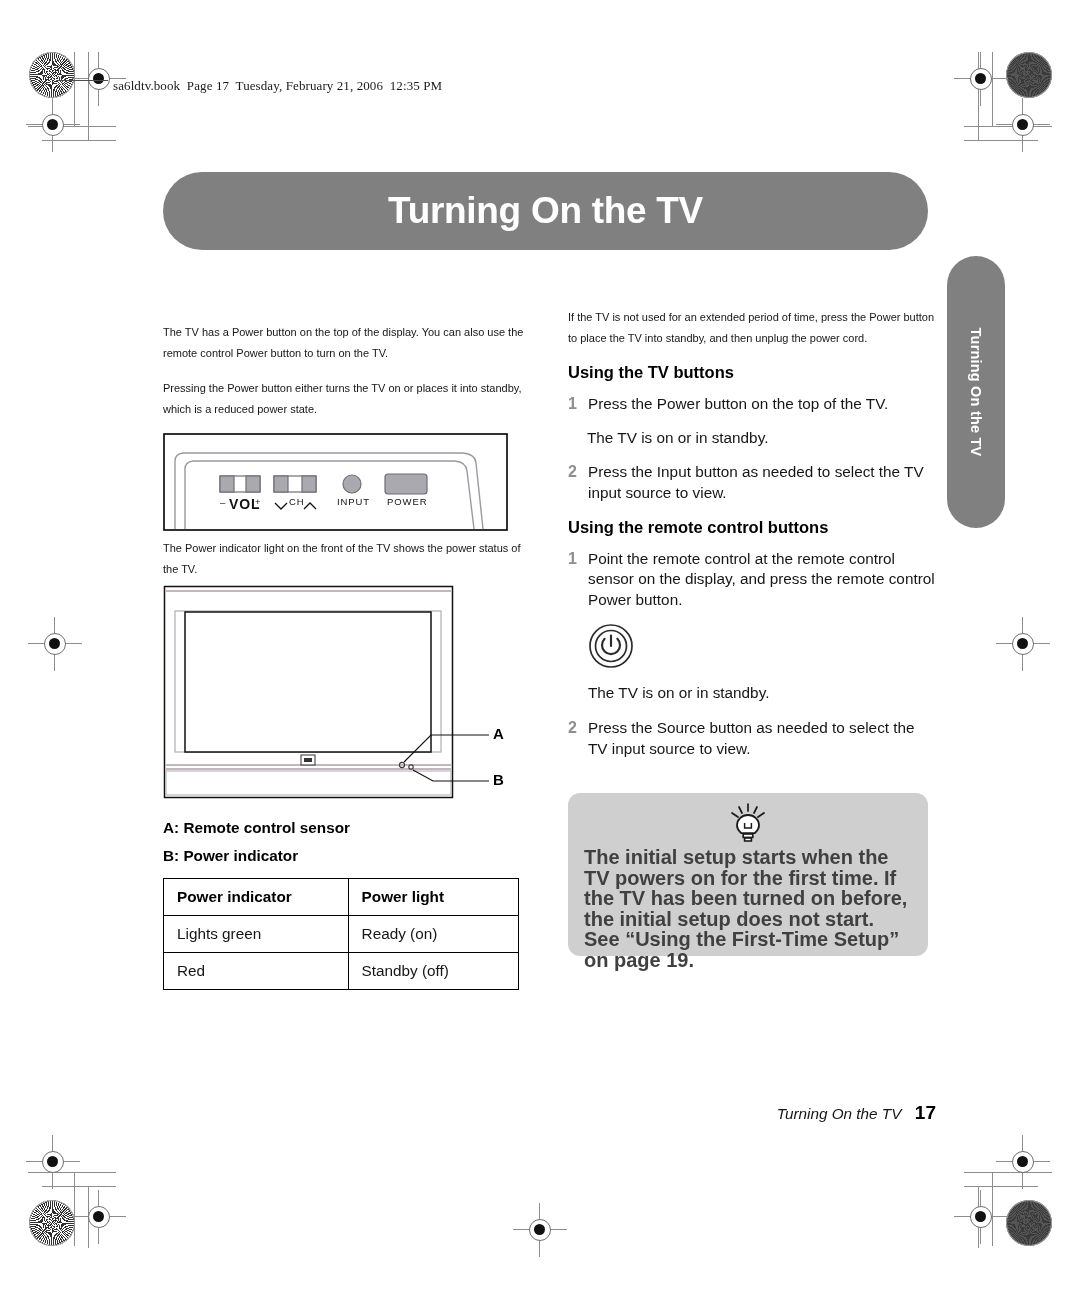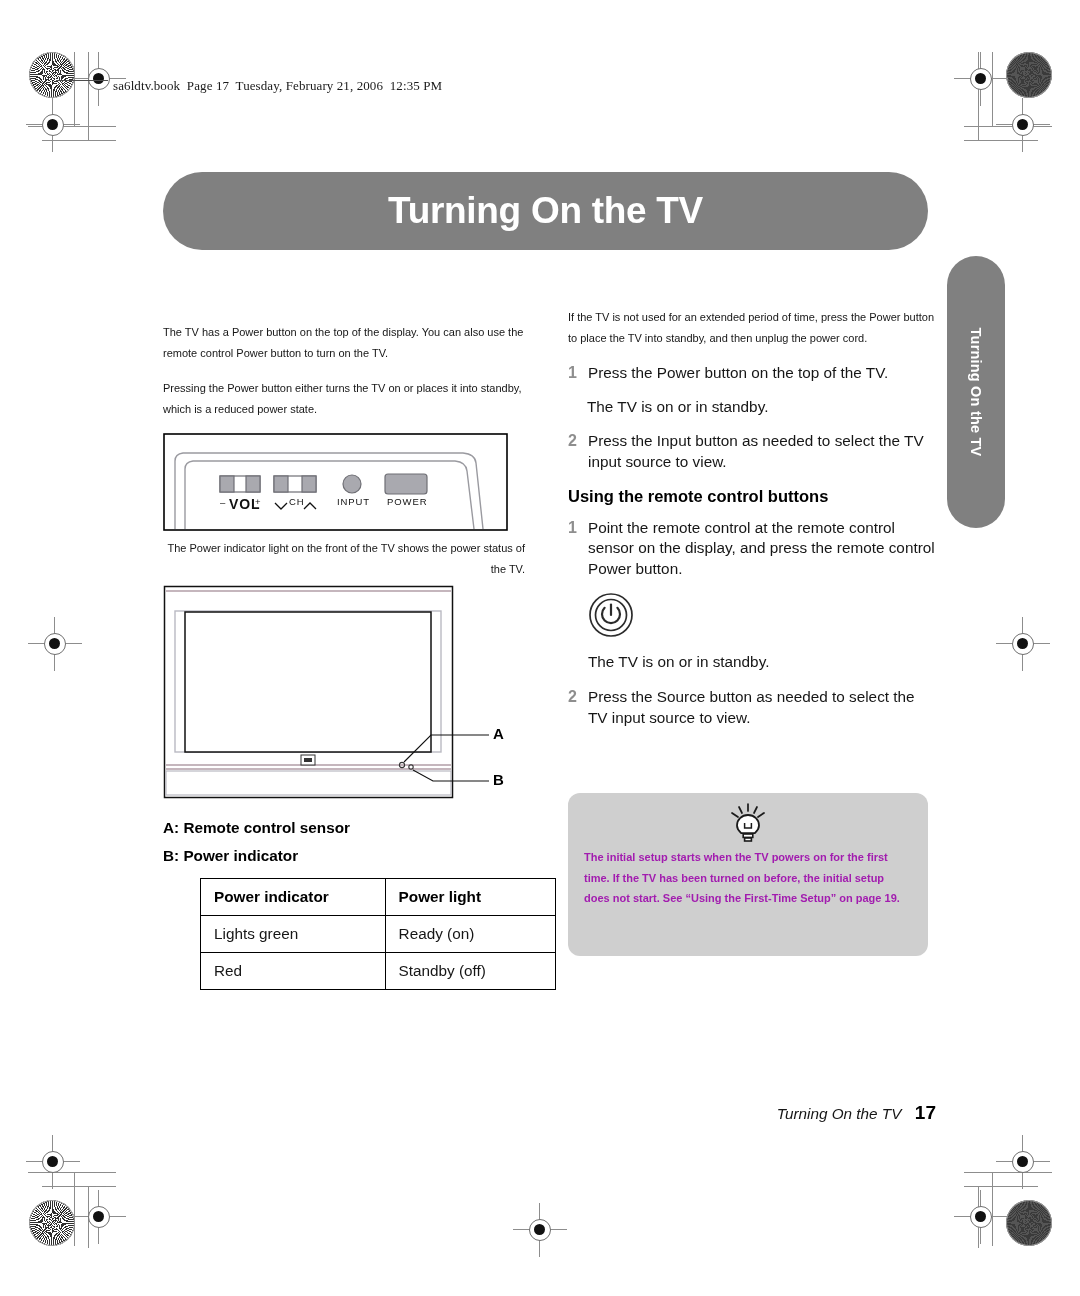--- a/index.html
+++ b/index.html
@@ -210,24 +210,24 @@
     position: absolute;
     left: 50%;
     top: 8px;
     transform: translateX(-50%);
   }
   .tipbox .tiptext {
     position: absolute;
     left: 16px;
     top: 54px;
     width: 328px;
-    font-size: 11px;
+    font-size: 20px;
     font-weight: bold;
     line-height: 20.5px;
-    color: #a21caf;
+    color: #404040;
   }
 
   
   .fig-toppanel {
     position: absolute;
     left: 163px;
     top: 433px;
     width: 345px;
     height: 98px;
   }
@@ -257,21 +257,20 @@
     color: #000000;
   }
 
   .ptable {
     position: absolute;
     left: 163px;
     top: 878px;
     width: 356px;
     border-collapse: collapse;
     table-layout: fixed;
-    margin-left: 37px;
   }
   .ptable th, .ptable td {
     border: 1.4px solid #000000;
     padding: 9px 13px;
     text-align: left;
     font-size: 15.3px;
     color: #161616;
   }
   .ptable th {
     font-weight: bold;
@@ -445,21 +444,21 @@
     </svg>
     
     <div style="position:absolute; left:57px; top:64px; font-size:9.5px; letter-spacing:0.6px; color:#111;">–</div>
     <div style="position:absolute; left:66px; top:63px; font-size:14px; letter-spacing:0.9px; color:#111;font-weight:bold;">VOL</div>
     <div style="position:absolute; left:92px; top:63px; font-size:9.5px; letter-spacing:0.6px; color:#111;">+</div>
     <div style="position:absolute; left:126px; top:63px; font-size:9.5px; letter-spacing:0.9px; color:#111;">CH</div>
     <div style="position:absolute; left:174px; top:63px; font-size:9.5px; letter-spacing:0.9px; color:#111;">INPUT</div>
     <div style="position:absolute; left:224px; top:63px; font-size:9.5px; letter-spacing:0.9px; color:#111;">POWER</div>
   </div>
 
-  <div class="col-left body-text" style="top:538px;text-align:right;">
+  <div class="col-left body-text" style="top:538px;">
     <p>The Power indicator light on the front of the TV shows the power status of the TV.</p>
   </div>
 
   <div class="fig-front">
     <svg width="352" height="218" viewBox="0 0 352 218" xmlns="http://www.w3.org/2000/svg">
 
       <rect x="1.5" y="1.5" width="288" height="211" fill="#ffffff" stroke="#111111" stroke-width="1.5"></rect>
       <line x1="3" y1="6" x2="288" y2="6" stroke="#8c6f7c" stroke-width="1.2"></line>
 
       <rect x="12" y="26" width="266" height="141" fill="#ffffff" stroke="#b9b9c2" stroke-width="1.4"></rect>
@@ -510,20 +509,21 @@
       </tr>
     </tbody>
   </table>
 
   <div class="col-right" style="top:307px;">
 
     <div class="body-text">
       <p>If the TV is not used for an extended period of time, press the Power button to place the TV into standby, and then unplug the power cord.</p>
     </div>
 
+    <div class="sub-heading">Using the TV buttons</div>
 
     <div class="step">
       <span class="num">1</span>
       <span class="txt">Press the Power button on the top of the TV.</span>
     </div>
     <div class="step-note">The TV is on or in standby.</div>
     <div class="step">
       <span class="num">2</span>
       <span class="txt">Press the Input button as needed to select the TV input source to view.</span>
     </div>

